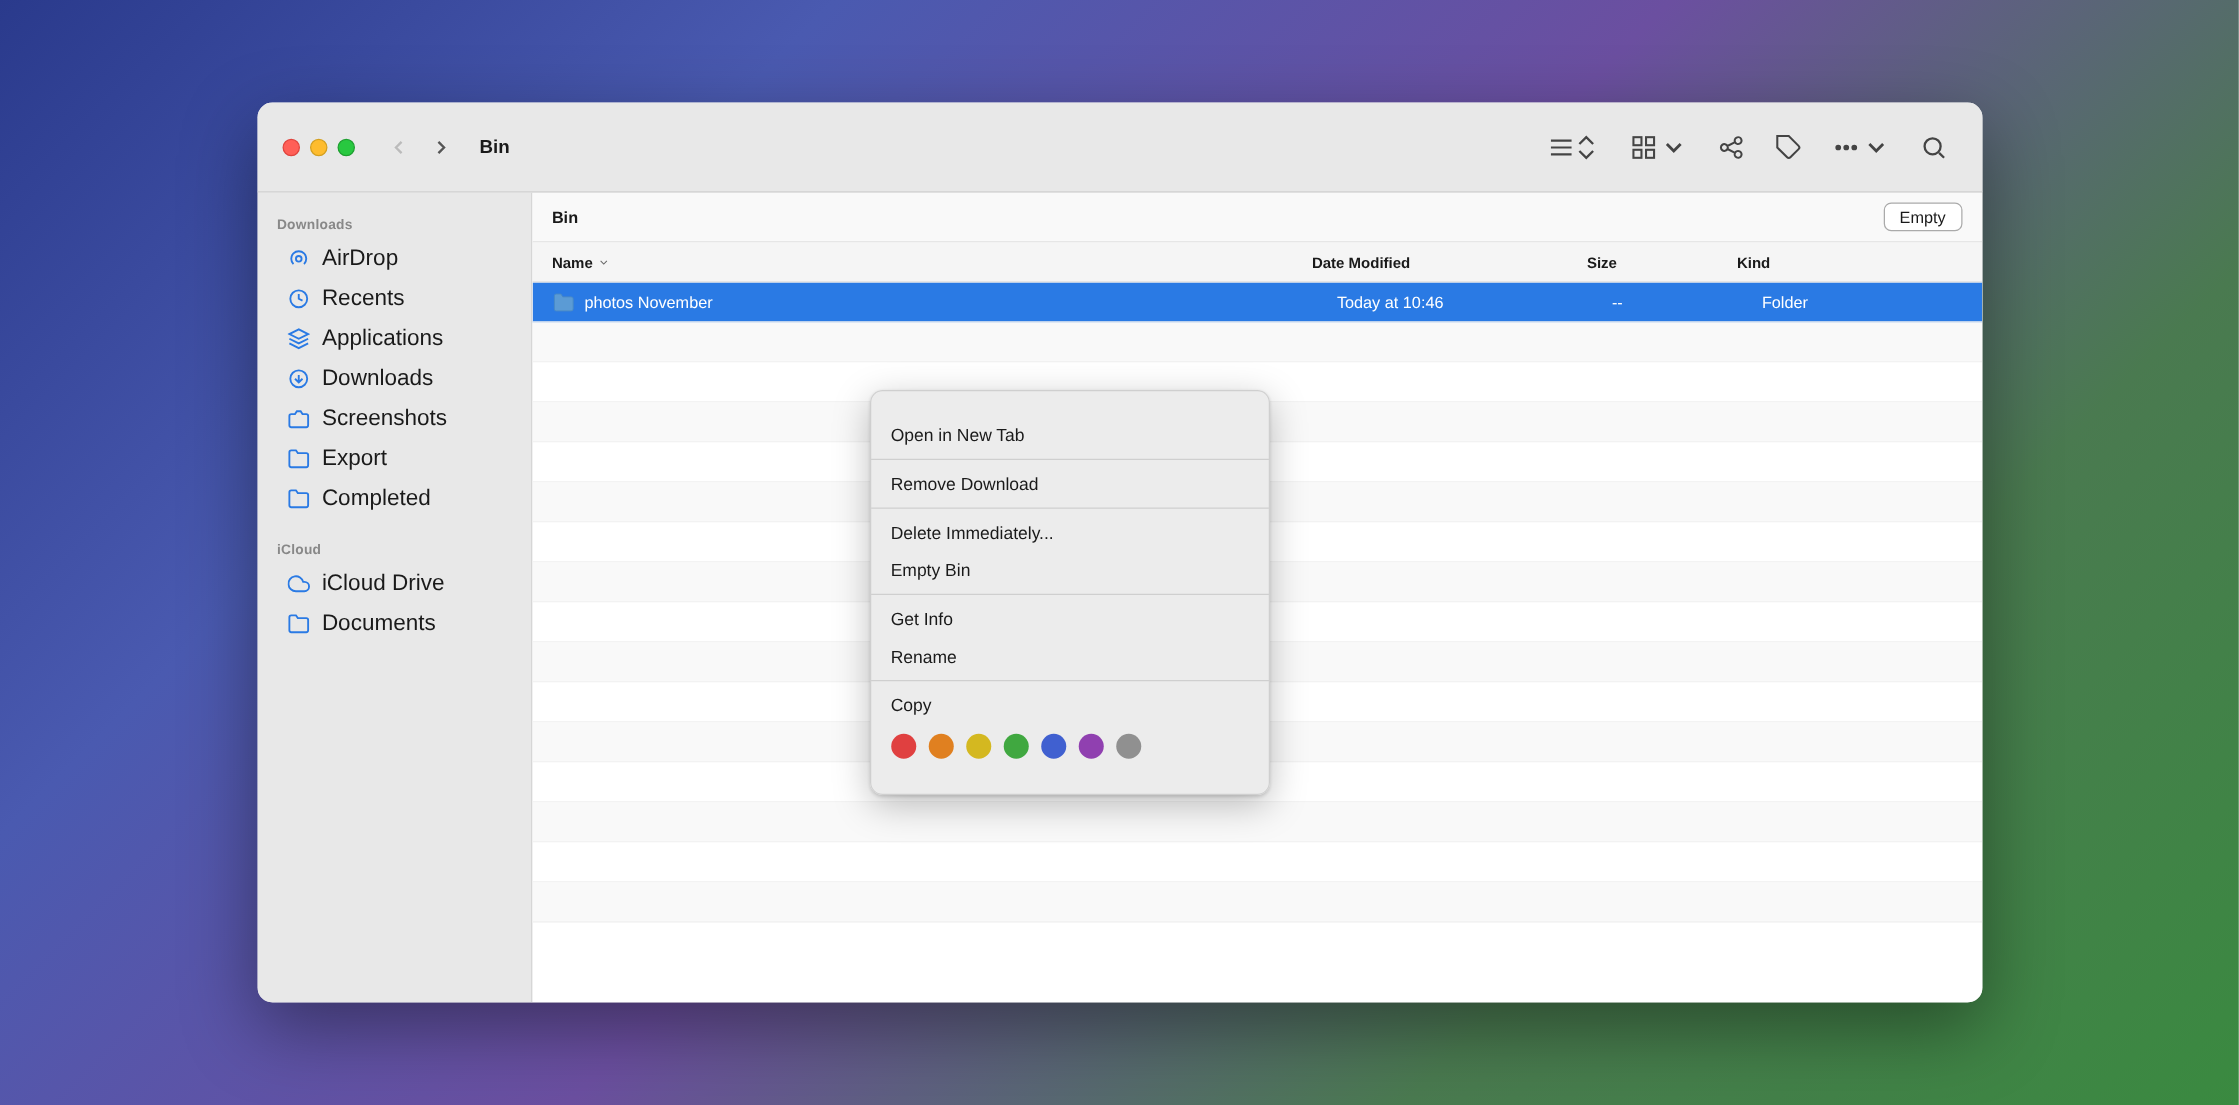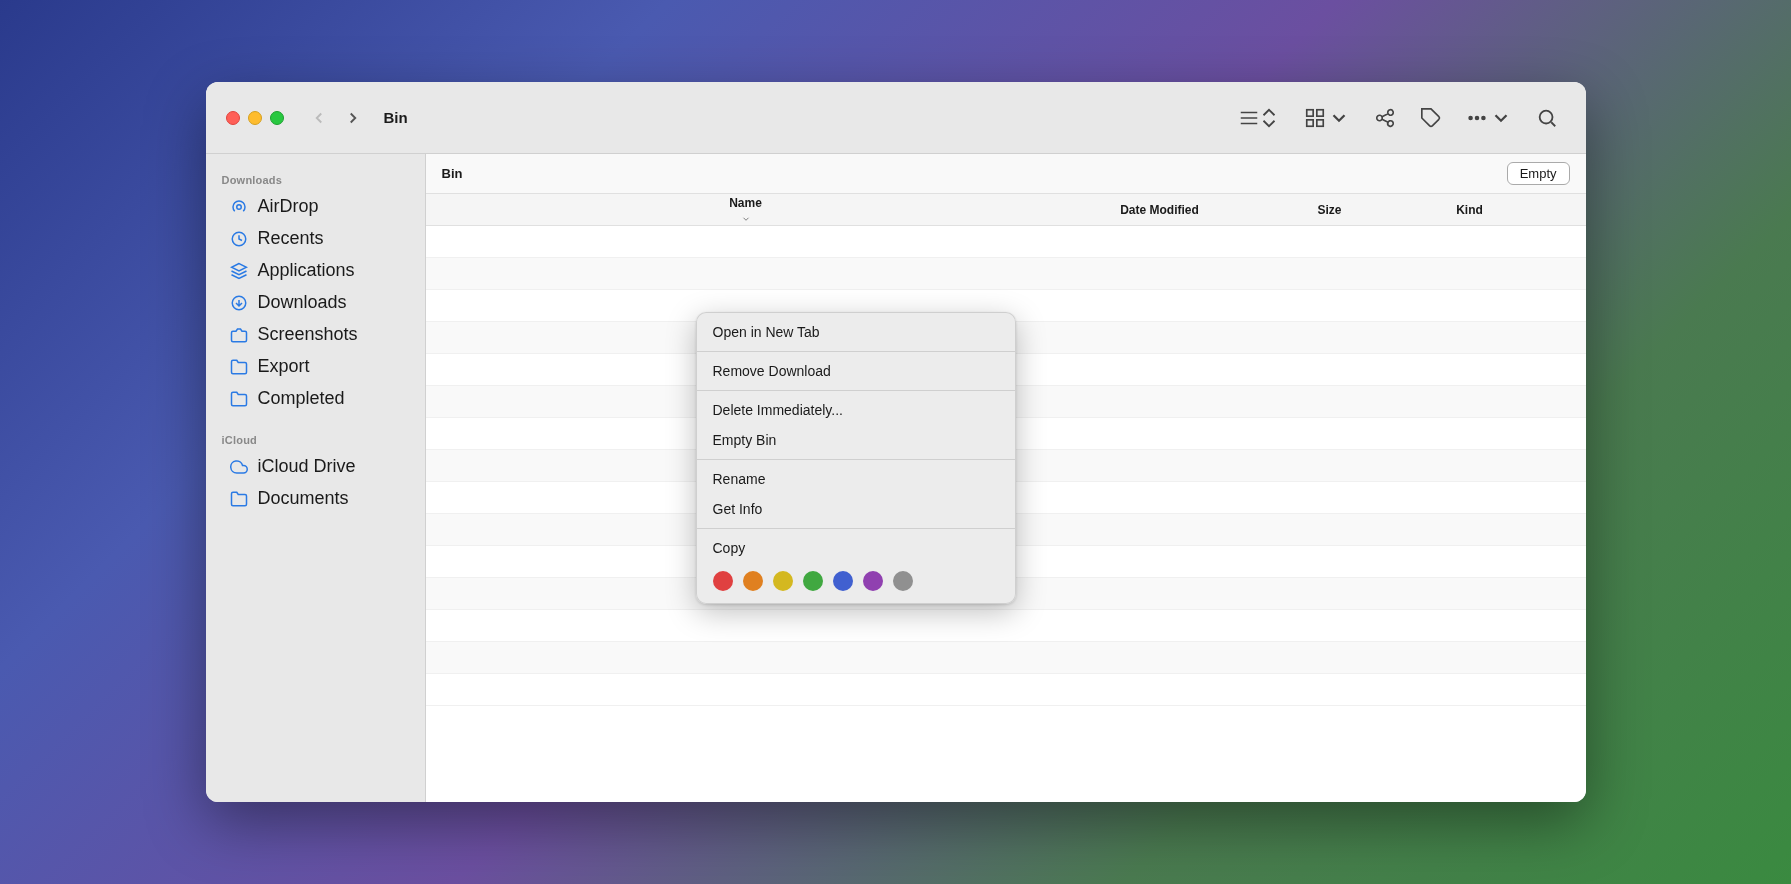--- a/index.html
+++ b/index.html
@@ -201,21 +201,20 @@
       align-items: center;
     }
 
     .column-header {
       font-size: 12px;
       font-weight: 600;
       color: #1a1a1a;
       display: flex;
       align-items: center;
       gap: 4px;
-      flex-direction: column;
     }
 
     .column-header svg {
       width: 10px;
       height: 10px;
       color: #666;
     }
 
     
     .file-list {
@@ -269,21 +268,21 @@
     
     .context-menu {
       position: absolute;
       left: 490px;
       top: 230px;
       width: 320px;
       background: rgba(235, 235, 235, 0.95);
       backdrop-filter: blur(20px);
       border-radius: 10px;
       box-shadow: 0 8px 30px rgba(0,0,0,0.25), 0 1px 3px rgba(0,0,0,0.15);
-      padding: 4px 0;
+      padding: 20px 0;
       z-index: 100;
       border: 1px solid rgba(0,0,0,0.12);
     }
 
     .context-menu-item {
       padding: 7px 16px;
       font-size: 14px;
       color: #1a1a1a;
       cursor: pointer;
       display: flex;
@@ -507,20 +506,33 @@
         </div>
         <div class="column-header">
           <span>Size</span>
         </div>
         <div class="column-header">
           <span>Kind</span>
         </div>
       </div>
 
       <div class="file-list">
+        <div class="file-row selected">
+          <div class="file-name-cell">
+            <div class="file-icon">
+              <svg viewBox="0 0 24 24" fill="#5b9bd5" stroke="#4a8ac4" stroke-width="1" width="18" height="18">
+                <path d="M22 19a2 2 0 01-2 2H4a2 2 0 01-2-2V5a2 2 0 012-2h5l2 3h9a2 2 0 012 2z"></path>
+              </svg>
+            </div>
+            <span>photos November</span>
+          </div>
+          <div class="file-date">Today at 10:46</div>
+          <div class="file-size">--</div>
+          <div class="file-kind">Folder</div>
+        </div>
         <div class="file-row" style="height:32px"></div>
         <div class="file-row" style="height:32px"></div>
         <div class="file-row" style="height:32px"></div>
         <div class="file-row" style="height:32px"></div>
         <div class="file-row" style="height:32px"></div>
         <div class="file-row" style="height:32px"></div>
         <div class="file-row" style="height:32px"></div>
         <div class="file-row" style="height:32px"></div>
         <div class="file-row" style="height:32px"></div>
         <div class="file-row" style="height:32px"></div>
@@ -543,24 +555,24 @@
     </div>
     <div class="context-menu-separator"></div>
     <div class="context-menu-item">
       <span>Delete Immediately...</span>
     </div>
     <div class="context-menu-item">
       <span>Empty Bin</span>
     </div>
     <div class="context-menu-separator"></div>
     <div class="context-menu-item">
+      <span>Get Info</span>
+    </div>
+    <div class="context-menu-item">
       <span>Rename</span>
-    </div>
-    <div class="context-menu-item">
-      <span>Get Info</span>
     </div>
     <div class="context-menu-separator"></div>
     <div class="context-menu-item">
       <span>Copy</span>
     </div>
     <div class="color-dots">
       <div class="color-dot" style="background:#e04040;"></div>
       <div class="color-dot" style="background:#e08020;"></div>
       <div class="color-dot" style="background:#d4b820;"></div>
       <div class="color-dot" style="background:#40a840;"></div>

